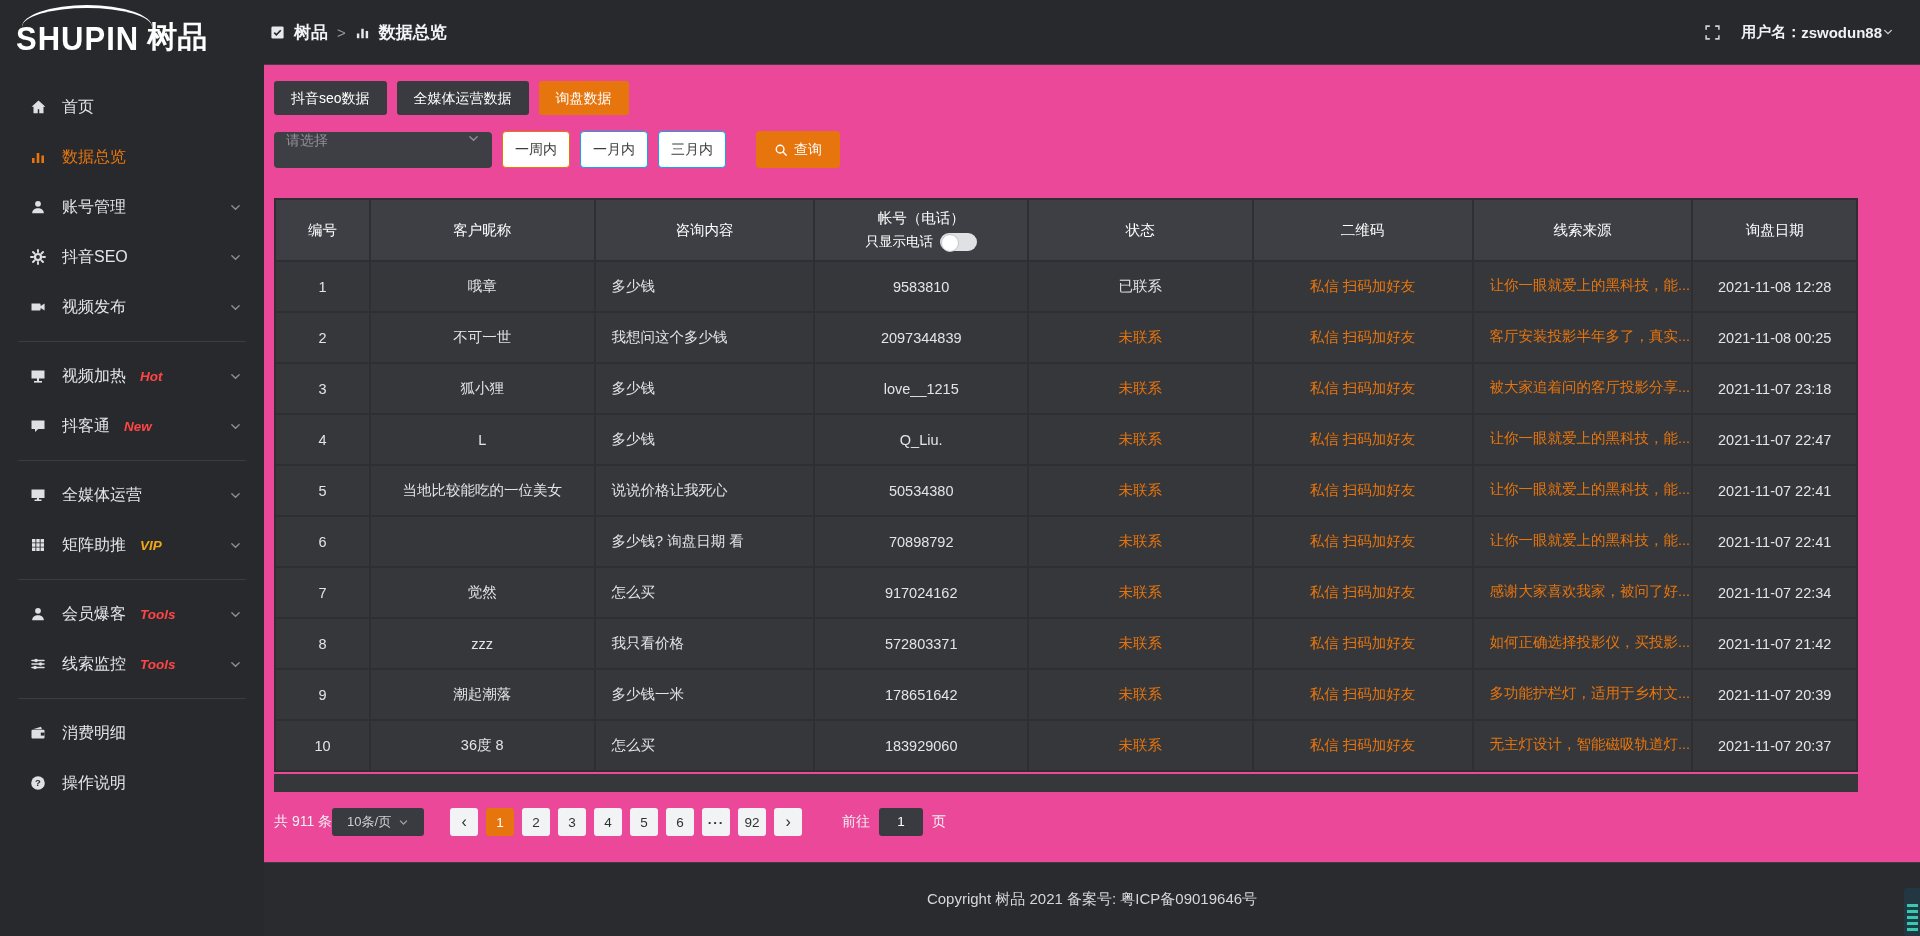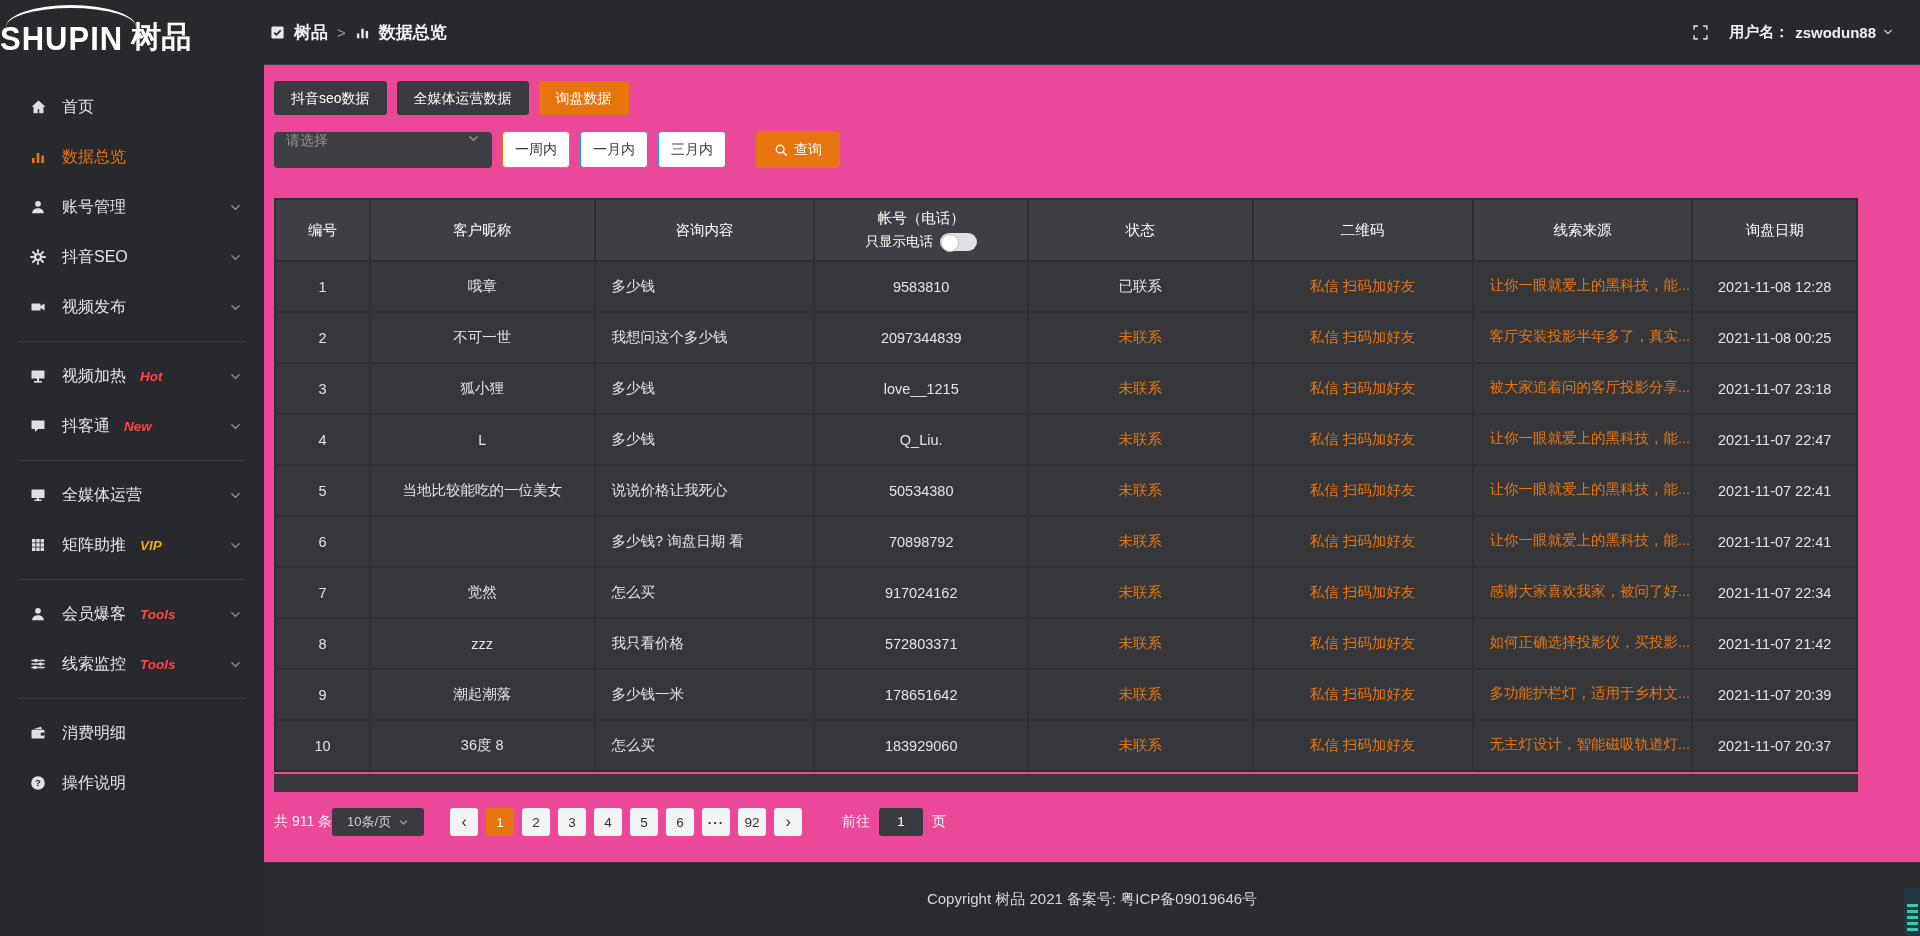--- a/index.html
+++ b/index.html
@@ -2,32 +2,32 @@
 <html><head>
 <meta charset="utf-8">
 <style>
   * { margin:0; padding:0; box-sizing:border-box; }
   html,body { width:1920px; height:936px; overflow:hidden; background:#2e2f34;
     font-family:"Liberation Sans","DejaVu Sans",sans-serif; color:#e6e7e9; }
   svg { display:block; }
 
   
   .topbar { height:64px; background:#28292d; display:flex; align-items:center; }
-  .logo-area { width:264px; flex:none; display:flex; align-items:flex-end; }
+  .logo-area { width:264px; flex:none; display:flex; align-items:flex-end; padding-left:16px; }
   .logo { position:relative; display:flex; align-items:flex-end; gap:8px; padding-top:10px; }
   .logo-arc { position:absolute; top:-2px; left:6px; width:130px; height:22px;
     border-top:3px solid #fff; border-radius:50% 50% 0 0 / 100% 100% 0 0; }
   .logo-en { font-size:31px; font-weight:800; letter-spacing:1px; color:#fff; transform:scaleY(1.05); }
   .logo-cn { font-size:30px; font-weight:800; color:#fff; }
   .breadcrumb { display:flex; align-items:center; gap:9px; margin-left:6px; font-size:17px; font-weight:700; color:#f2f3f5; }
   .bc-ico { color:#e8e9eb; }
   .bc-sep { color:#9a9ba0; font-size:15px; font-weight:400; }
   .topbar-right { margin-left:auto; display:flex; align-items:center; gap:20px; padding-right:26px; }
   .fs-ico { color:#cfd0d4; cursor:pointer; }
-  .user-chip { display:flex; align-items:center; gap:6px; font-size:15px; color:#f0f1f3; font-weight:700; cursor:pointer; }
+  .user-chip { display:flex; align-items:center; font-size:15px; color:#f0f1f3; font-weight:700; cursor:pointer; }
   .user-chip .chev { color:#cfd0d4; }
 
   
   .container { display:flex; height:872px; }
   .sidebar { width:264px; flex:none; background:#28292d; padding-top:18px; }
   .menu-item { height:50px; display:flex; align-items:center; padding:0 22px 0 30px; cursor:pointer; color:#e4e5e8; font-size:16px; }
   .menu-item .mi-icon { width:17px; color:#dfe0e3; margin-right:15px; flex:none; }
   .menu-item.active { color:#e6750e; }
   .menu-item.active .mi-icon { color:#e6750e; }
   .menu-item .mi-chev { margin-left:auto; color:#8d8e93; }

